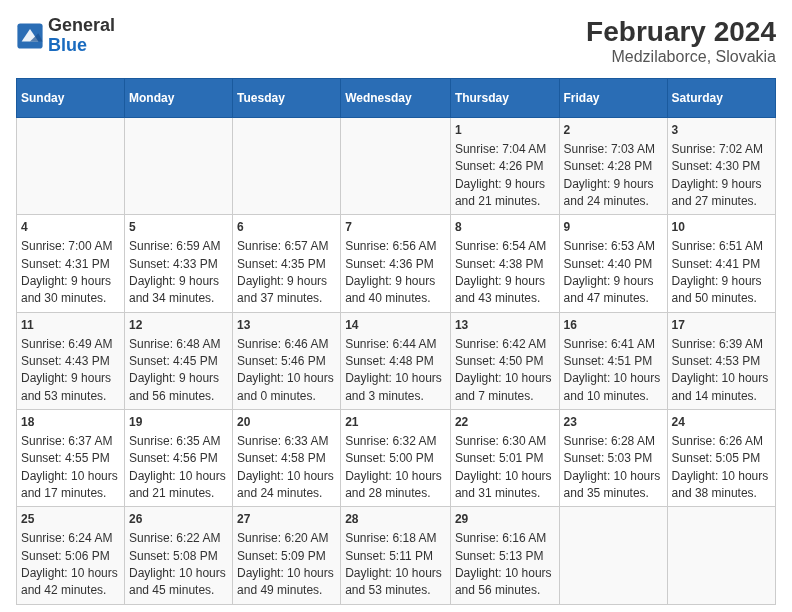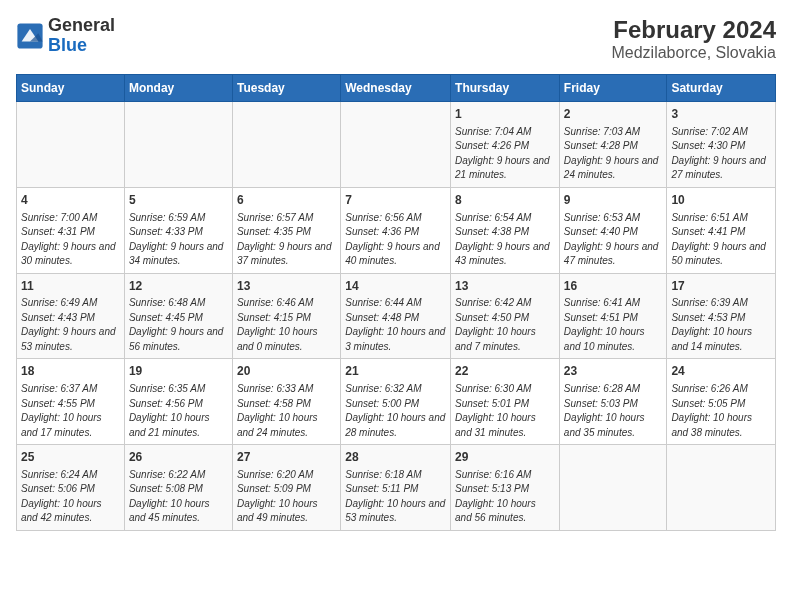--- a/index.html
+++ b/index.html
@@ -32,38 +32,38 @@
     .logo-text .blue { color: #1a6bbf; }
     .logo-icon {
       width: 28px;
       height: 28px;
       margin-right: 4px;
     }
     .title-block {
       text-align: right;
     }
     .title-block h1 {
-      font-size: 24px;
+      font-size: 28px;
       font-weight: bold;
       color: #333;
     }
     .title-block h2 {
       font-size: 16px;
       font-weight: normal;
       color: #555;
     }
     table {
       width: 100%;
       border-collapse: collapse;
       font-size: 10.5px;
     }
     thead tr th {
       background: #2a6db5;
       color: #fff;
-      padding: 6px 4px;
+      padding: 12px 4px;
       text-align: left;
       font-size: 12px;
       font-weight: bold;
       border: 1px solid #1a5a9e;
     }
     tbody tr td {
       vertical-align: top;
       padding: 4px 4px;
       border: 1px solid #ccc;
       width: 113px;
@@ -77,24 +77,23 @@
     tbody tr:nth-child(even) td {
       background: #ffffff;
     }
     .day-number {
       font-weight: bold;
       font-size: 12px;
       margin-bottom: 2px;
       display: block;
     }
     .day-info {
-      font-size: 10px;
+      font-size: 12px;
       color: #333;
       line-height: 1.45;
-      font-style: italic;
     }
     .empty-cell {
       min-height: 80px;
     }
   </style>
 </head>
 <body>
 
 <div class="header">
   <div class="logo">
@@ -204,21 +203,21 @@
         </td>
         <td>
           <span class="day-number">12</span>
           <div class="day-info">Sunrise: 6:48 AM
 Sunset: 4:45 PM
 Daylight: 9 hours and 56 minutes.</div>
         </td>
         <td>
           <span class="day-number">13</span>
           <div class="day-info">Sunrise: 6:46 AM
-Sunset: 4:15 PM
+Sunset: 5:46 PM
 Daylight: 10 hours and 0 minutes.</div>
         </td>
         <td>
           <span class="day-number">14</span>
           <div class="day-info">Sunrise: 6:44 AM
 Sunset: 4:48 PM
 Daylight: 10 hours and 3 minutes.</div>
         </td>
         <td>
           <span class="day-number">13</span>

